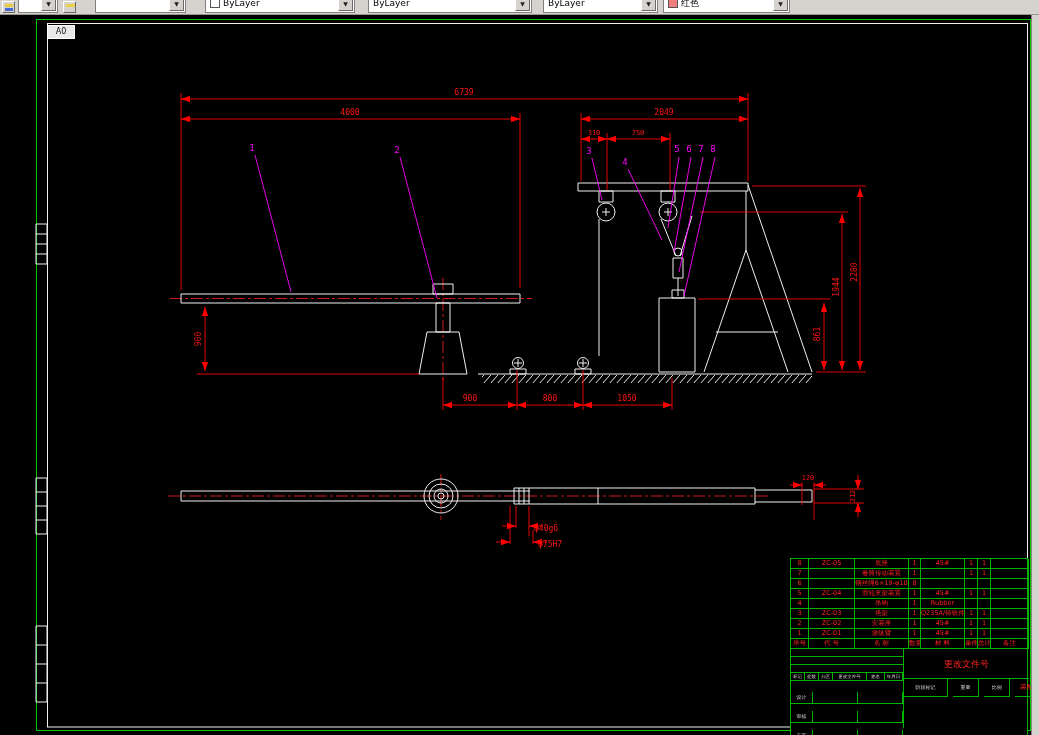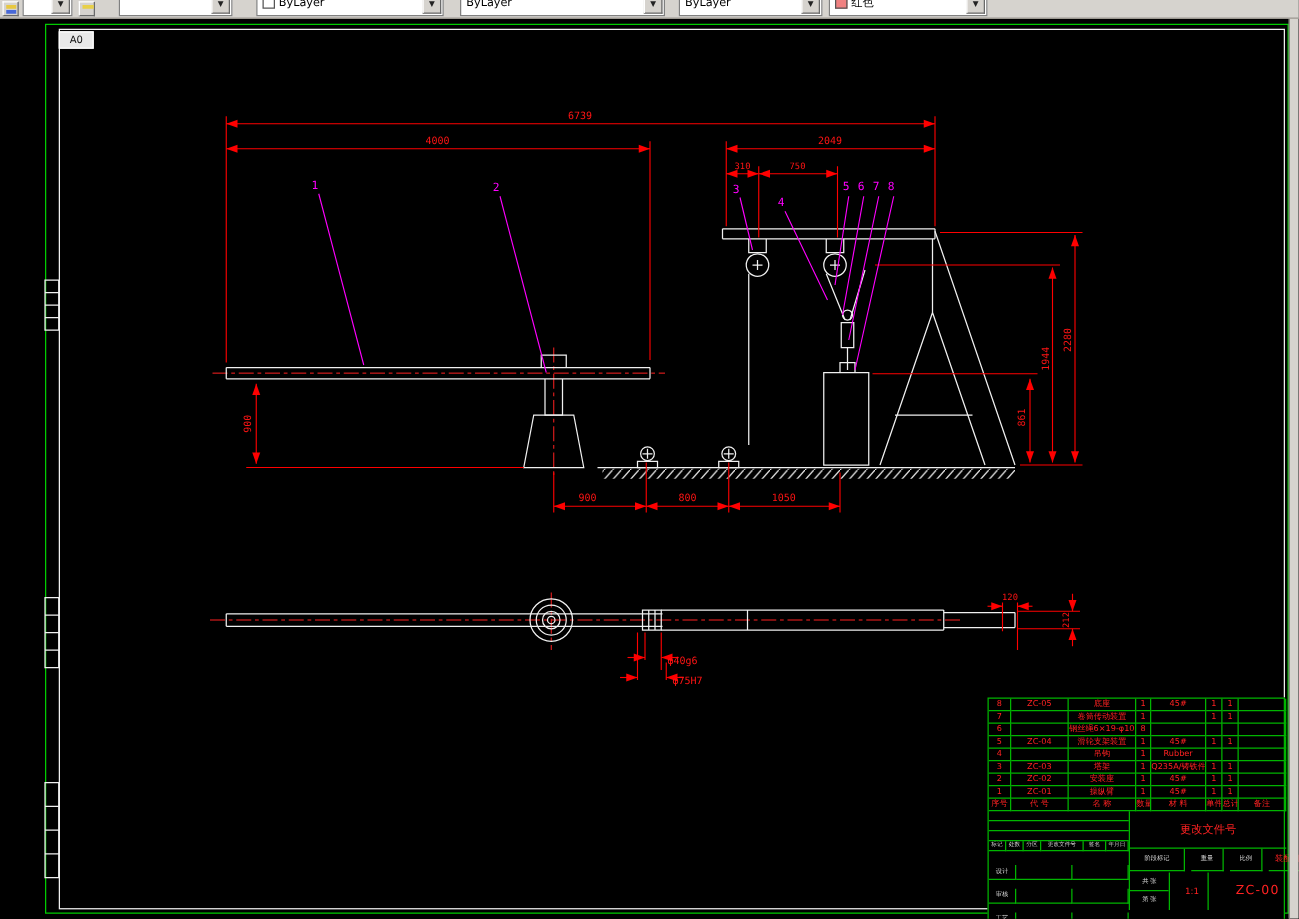--- a/index.html
+++ b/index.html
@@ -224,28 +224,20 @@
       </div>
   </div>
   <div class="tb-right">
     <div class="name-cell">更改文件号</div>
     <div class="stage-row">
       <div class="st-cell" style="width:44px">阶段标记</div>
       <div class="st-cell" style="width:26px">重量</div>
       <div class="st-cell" style="width:26px">比例</div>
       <div class="st-cell redtx" style="width:30px">装配图</div>
     </div>
-    <div class="bottom-row">
-      <div class="bt-cell" style="width:32px">
-        <div class="half">共 张</div>
-        <div class="half">第 张</div>
-      </div>
-      <div class="bt-cell redtx" style="width:26px">1:1</div>
-      <div class="bt-cell dno" style="width:68px;border-right:none">ZC-00</div>
-    </div>
   </div>
 </div>
 
 <div class="toolbar">
   <div class="iconbtn" style="left:2px">
       <div class="g1"></div>
       <div class="g2"></div>
     </div>
   <div class="combo" style="left:18px;width:40px">
     <span class="arrowbtn">▼</span>

